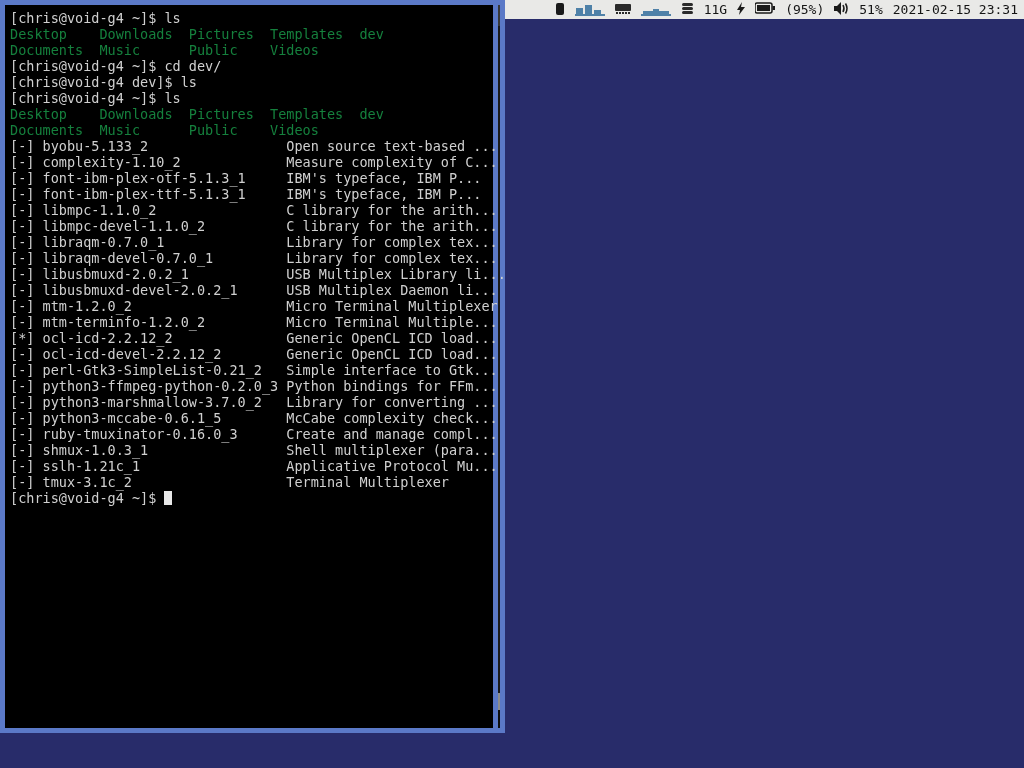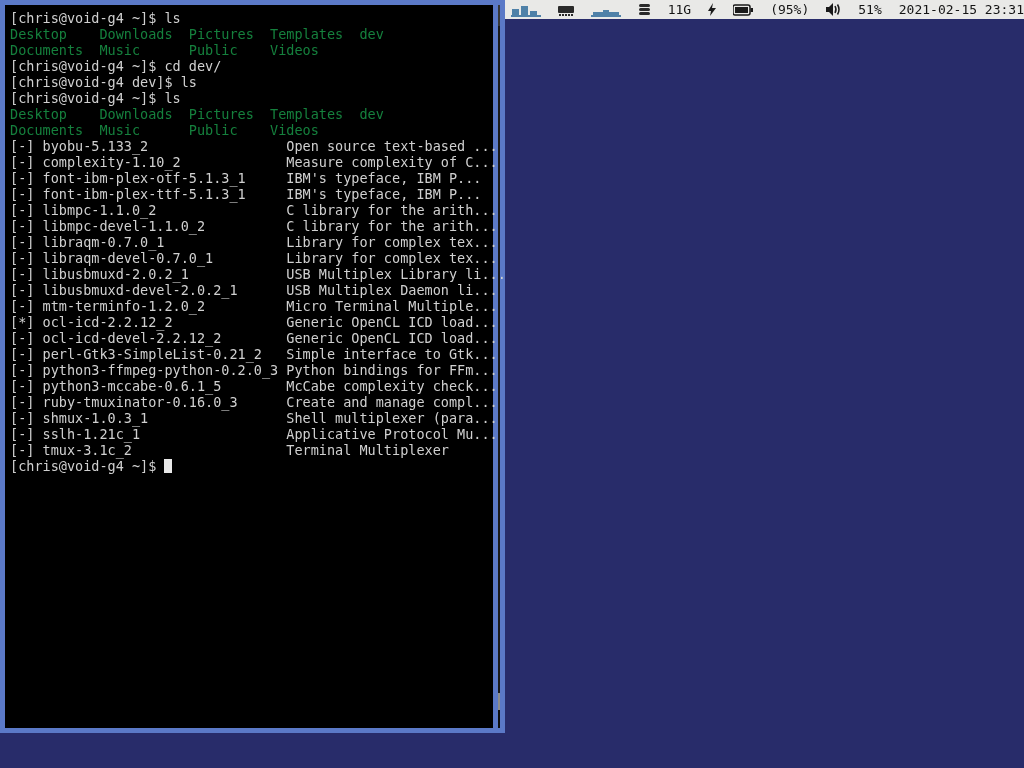--- a/index.html
+++ b/index.html
@@ -8,21 +8,21 @@
             font-family:"DejaVu Sans Mono", monospace; }
 
   
   .topbar { position:absolute; left:0; top:0; width:1024px; height:19px;
             background:#e9e9e7; display:flex; align-items:center;
             font-size:13px; color:#1c1c1c; }
   .ws { padding:0 12px; font-size:13px; }
   .ws.active { color:#3f6fae; }
   .ws.inactive { color:#a2a2a2; }
   .tb-spacer { flex:1; }
-  .tb-right { display:flex; align-items:center; gap:17px; }
+  .tb-right { display:flex; align-items:flex-start; gap:10px; padding-right:6px; }
   .tb-right .txt { color:#141414; white-space:pre; }
   .tb-icon { display:inline-block; line-height:0; }
 
   
   .win { position:absolute; border:5px solid #5b79c7; display:flex; flex-direction:column; }
   #win-left  { left:0;   top:24; width:505px; height:733px; background:#191919; }
   #win-right { left:505; top:24; width:498px; height:733px; background:#000; }
 
   
   .titlebar { height:21px; background:#383838; display:flex; align-items:stretch;
@@ -215,25 +215,27 @@
         <div class="row"><span class="tl-b">[-] byobu-5.133_2                 Open source text-based ...</span></div>
         <div class="row"><span class="tl-b">[-] complexity-1.10_2             Measure complexity of C...</span></div>
         <div class="row"><span class="tl-b">[-] font-ibm-plex-otf-5.1.3_1     IBM's typeface, IBM P...</span></div>
         <div class="row"><span class="tl-b">[-] font-ibm-plex-ttf-5.1.3_1     IBM's typeface, IBM P...</span></div>
         <div class="row"><span class="tl-b">[-] libmpc-1.1.0_2                C library for the arith...</span></div>
         <div class="row"><span class="tl-b">[-] libmpc-devel-1.1.0_2          C library for the arith...</span></div>
         <div class="row"><span class="tl-b">[-] libraqm-0.7.0_1               Library for complex tex...</span></div>
         <div class="row"><span class="tl-b">[-] libraqm-devel-0.7.0_1         Library for complex tex...</span></div>
         <div class="row"><span class="tl-b">[-] libusbmuxd-2.0.2_1            USB Multiplex Library li...</span></div>
         <div class="row"><span class="tl-b">[-] libusbmuxd-devel-2.0.2_1      USB Multiplex Daemon li...</span></div>
+        <div class="row"><span class="tl-b">[-] mtm-1.2.0_2                   Micro Terminal Multiplexer</span></div>
         <div class="row"><span class="tl-b">[-] mtm-terminfo-1.2.0_2          Micro Terminal Multiple...</span></div>
         <div class="row"><span class="tl-b">[*] ocl-icd-2.2.12_2              Generic OpenCL ICD load...</span></div>
         <div class="row"><span class="tl-b">[-] ocl-icd-devel-2.2.12_2        Generic OpenCL ICD load...</span></div>
         <div class="row"><span class="tl-b">[-] perl-Gtk3-SimpleList-0.21_2   Simple interface to Gtk...</span></div>
         <div class="row"><span class="tl-b">[-] python3-ffmpeg-python-0.2.0_3 Python bindings for FFm...</span></div>
+        <div class="row"><span class="tl-b">[-] python3-marshmallow-3.7.0_2   Library for converting ...</span></div>
         <div class="row"><span class="tl-b">[-] python3-mccabe-0.6.1_5        McCabe complexity check...</span></div>
         <div class="row"><span class="tl-b">[-] ruby-tmuxinator-0.16.0_3      Create and manage compl...</span></div>
         <div class="row"><span class="tl-b">[-] shmux-1.0.3_1                 Shell multiplexer (para...</span></div>
         <div class="row"><span class="tl-b">[-] sslh-1.21c_1                  Applicative Protocol Mu...</span></div>
         <div class="row"><span class="tl-b">[-] tmux-3.1c_2                   Terminal Multiplexer</span></div>
         <div class="row"><span class="tl-b">[chris@void-g4 ~]$ </span><span class="blockcursor"></span></div>
       </div>
   </div>
 
 </div>

